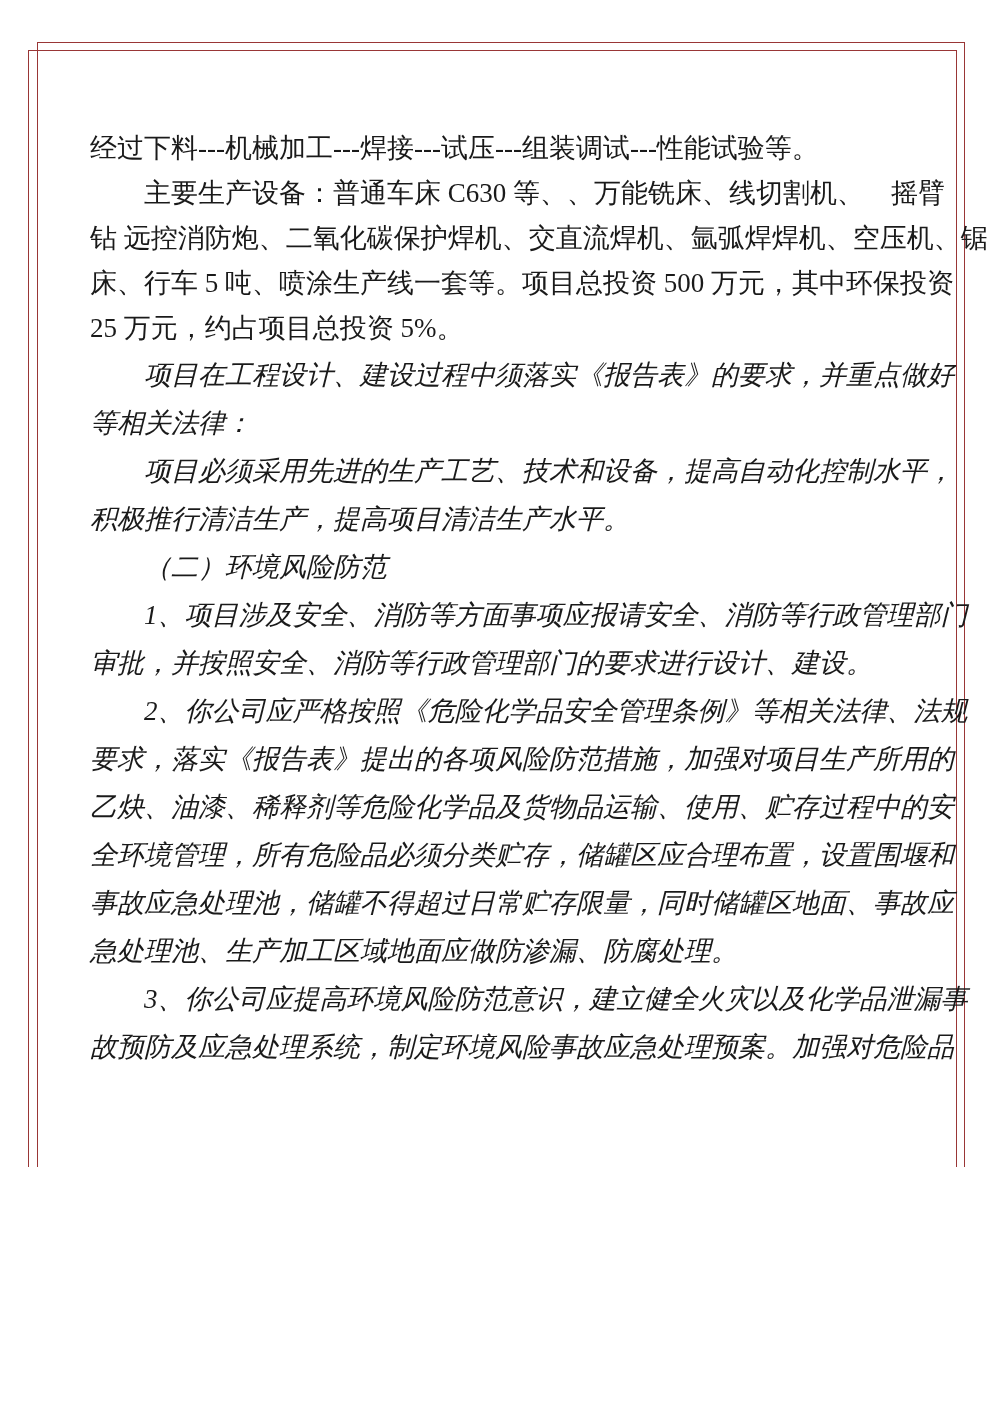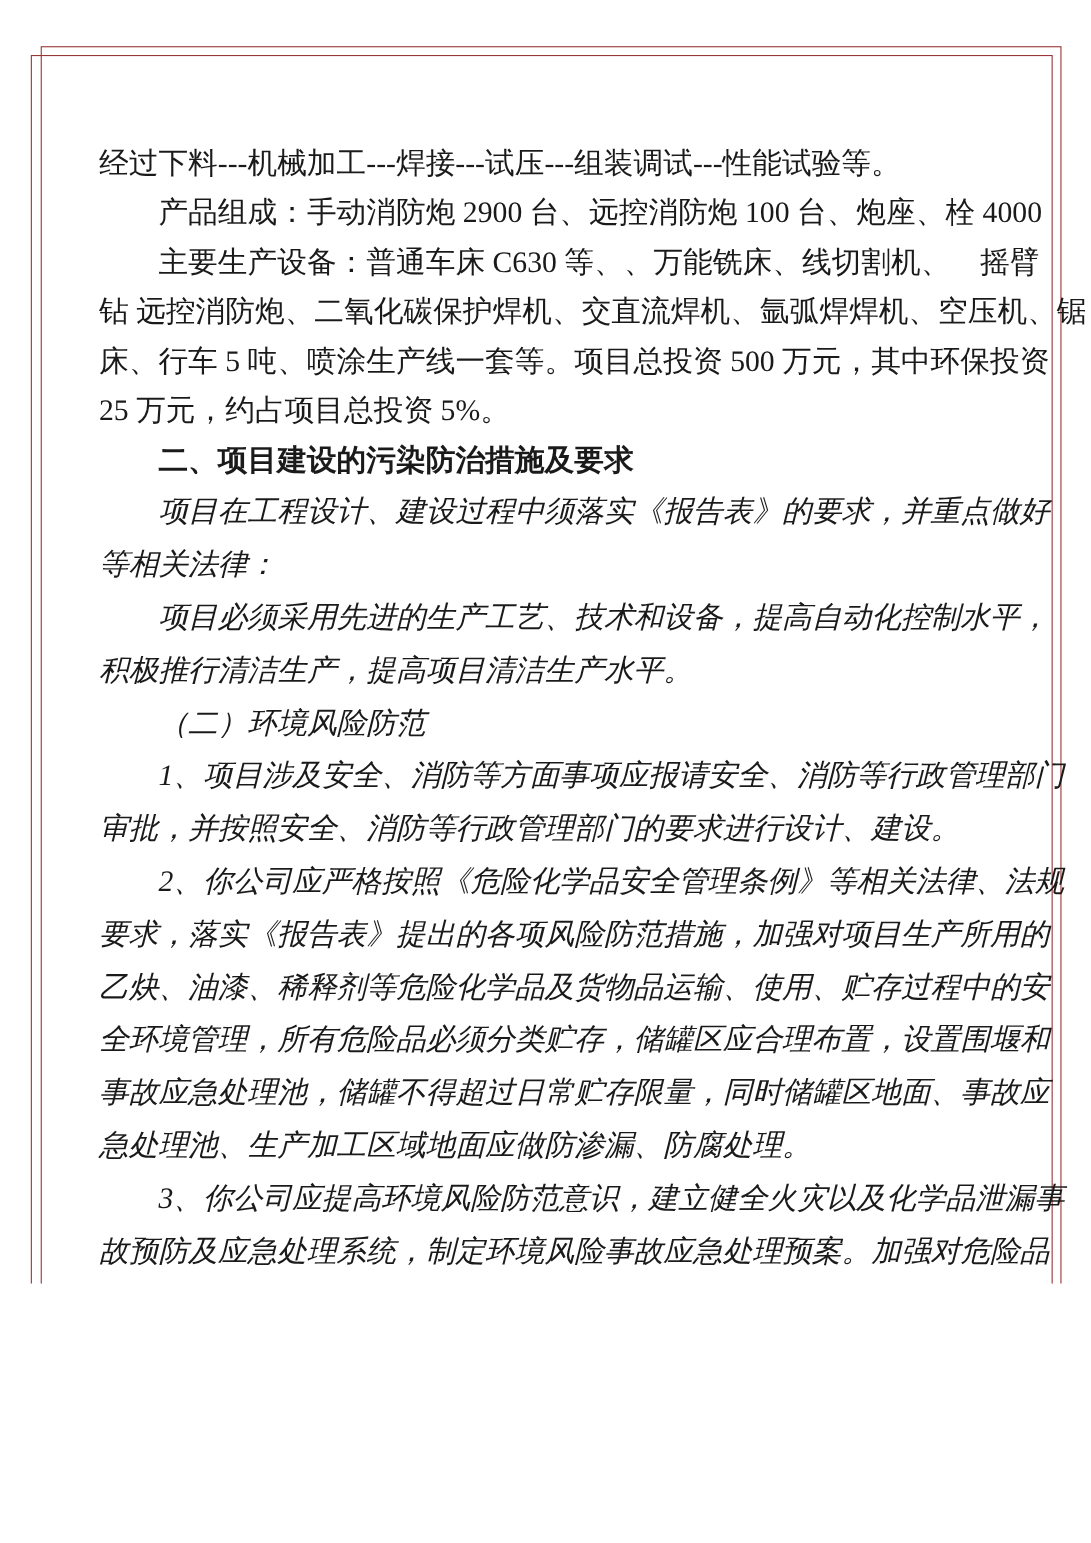--- a/index.html
+++ b/index.html
@@ -57,26 +57,24 @@
 <body>
 
 <div class="page">
 
   <div class="border-rect rect-a"></div>
   <div class="border-rect rect-b"></div>
 
   <div class="text-area">
     <div class="block-a">
       <div class="line">经过下料---机械加工---焊接---试压---组装调试---性能试验等。</div>
-      <div class="line indent">产品组成：手动消防炮 2900 台、远控消防炮 100 台、炮座、栓 4000</div>
       <div class="line indent">主要生产设备：普通车床 C630 等、、万能铣床、线切割机、　摇臂</div>
       <div class="line">钻 远控消防炮、二氧化碳保护焊机、交直流焊机、氩弧焊焊机、空压机、锯</div>
       <div class="line">床、行车 5 吨、喷涂生产线一套等。项目总投资 500 万元，其中环保投资</div>
       <div class="line">25 万元，约占项目总投资 5%。</div>
-      <div class="line indent bold">二、项目建设的污染防治措施及要求</div>
     </div>
     <div class="block-b">
       <div class="line indent">项目在工程设计、建设过程中须落实《报告表》的要求，并重点做好</div>
       <div class="line">等相关法律：</div>
       <div class="line indent">项目必须采用先进的生产工艺、技术和设备，提高自动化控制水平，</div>
       <div class="line">积极推行清洁生产，提高项目清洁生产水平。</div>
       <div class="line indent">（二）环境风险防范</div>
       <div class="line indent">1、项目涉及安全、消防等方面事项应报请安全、消防等行政管理部门</div>
       <div class="line">审批，并按照安全、消防等行政管理部门的要求进行设计、建设。</div>
       <div class="line indent">2、你公司应严格按照《危险化学品安全管理条例》等相关法律、法规</div>

